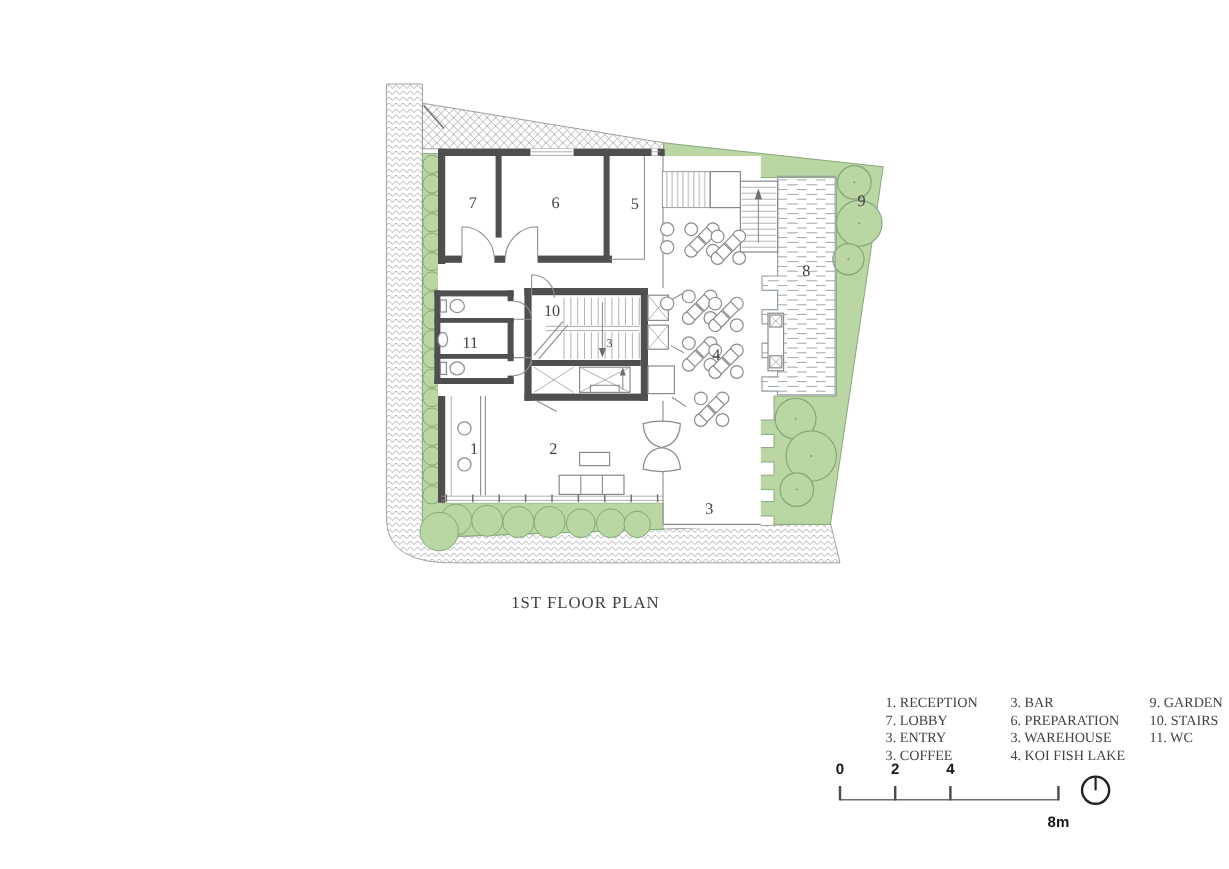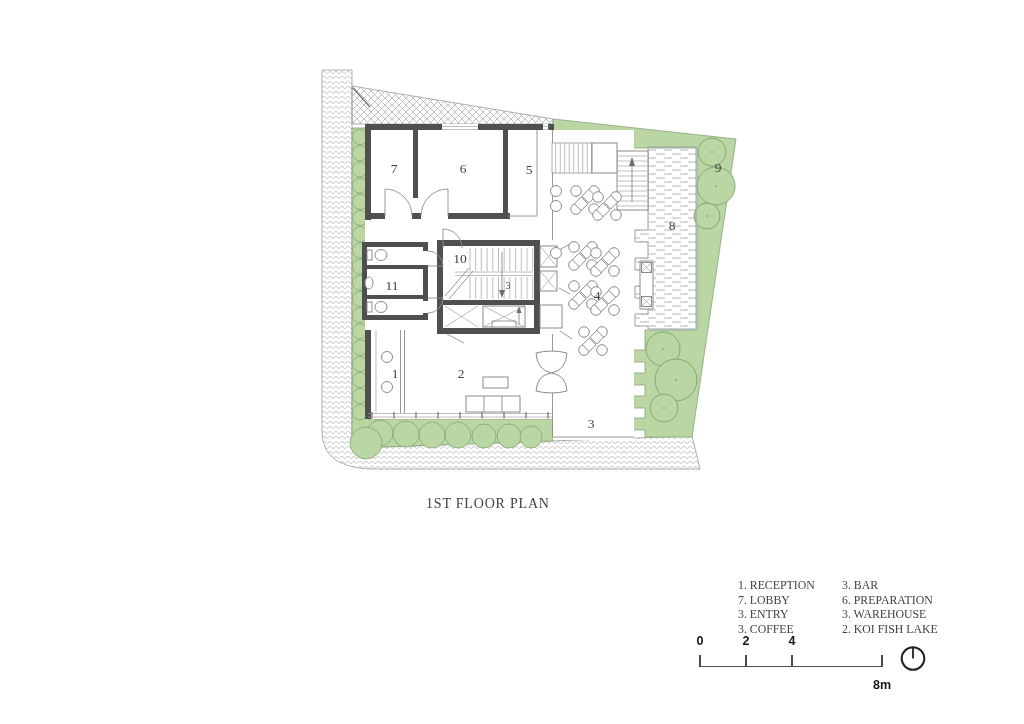--- a/index.html
+++ b/index.html
@@ -377,21 +377,26 @@
     <div class="legend-col">
       <div class="legend-item">1. RECEPTION</div>
       <div class="legend-item">7. LOBBY</div>
       <div class="legend-item">3. ENTRY</div>
       <div class="legend-item">3. COFFEE</div>
     </div>
     <div class="legend-col">
       <div class="legend-item">3. BAR</div>
       <div class="legend-item">6. PREPARATION</div>
       <div class="legend-item">3. WAREHOUSE</div>
-      <div class="legend-item">2. KOI FISH LAKE</div>
+      <div class="legend-item">4. KOI FISH LAKE</div>
+    </div>
+    <div class="legend-col">
+      <div class="legend-item">9. GARDEN</div>
+      <div class="legend-item">10. STAIRS</div>
+      <div class="legend-item">11. WC</div>
     </div>
   </div>
 
 <div class="scale-bar" id="scale-bar">
   <div class="scale-line" id="scale-line" style="left: 8px; width: 182px;"></div>
 <div class="scale-tick" style="left: 7.2px;"></div>
     <div class="scale-tick-label" style="left: 8px;">0</div>
     <div class="scale-tick" style="left: 53.2px;"></div>
     <div class="scale-tick-label" style="left: 54px;">2</div>
     <div class="scale-tick" style="left: 99.2px;"></div>

